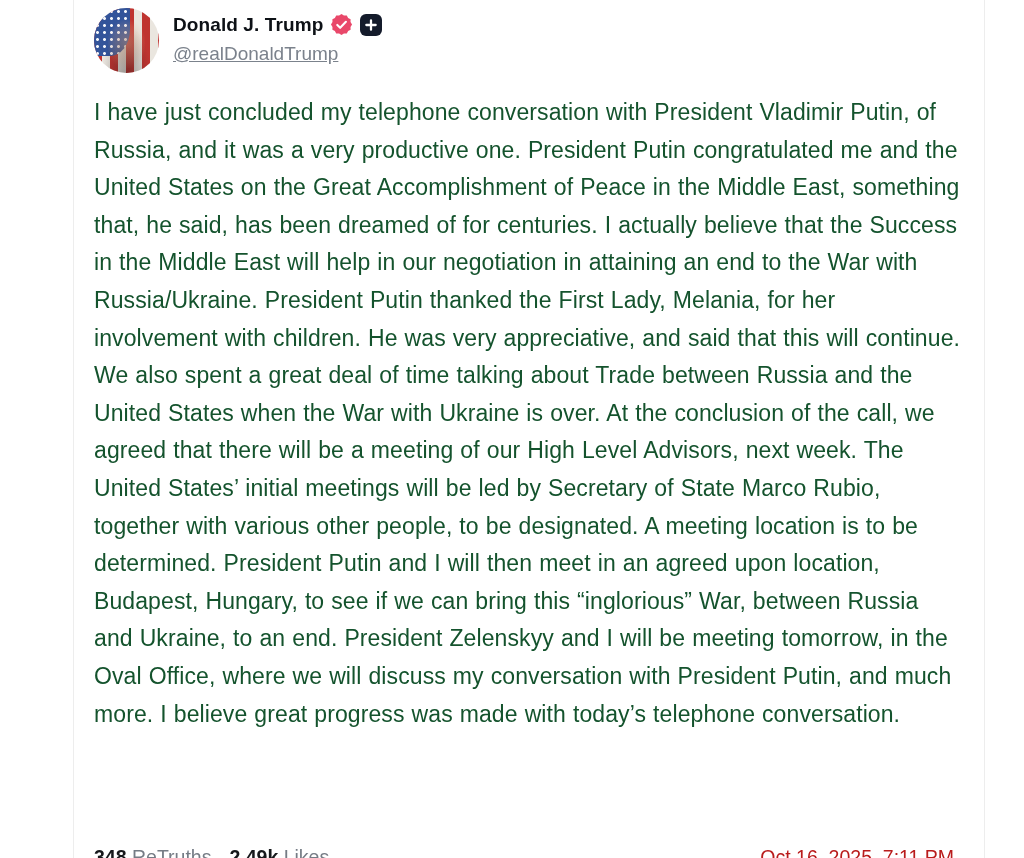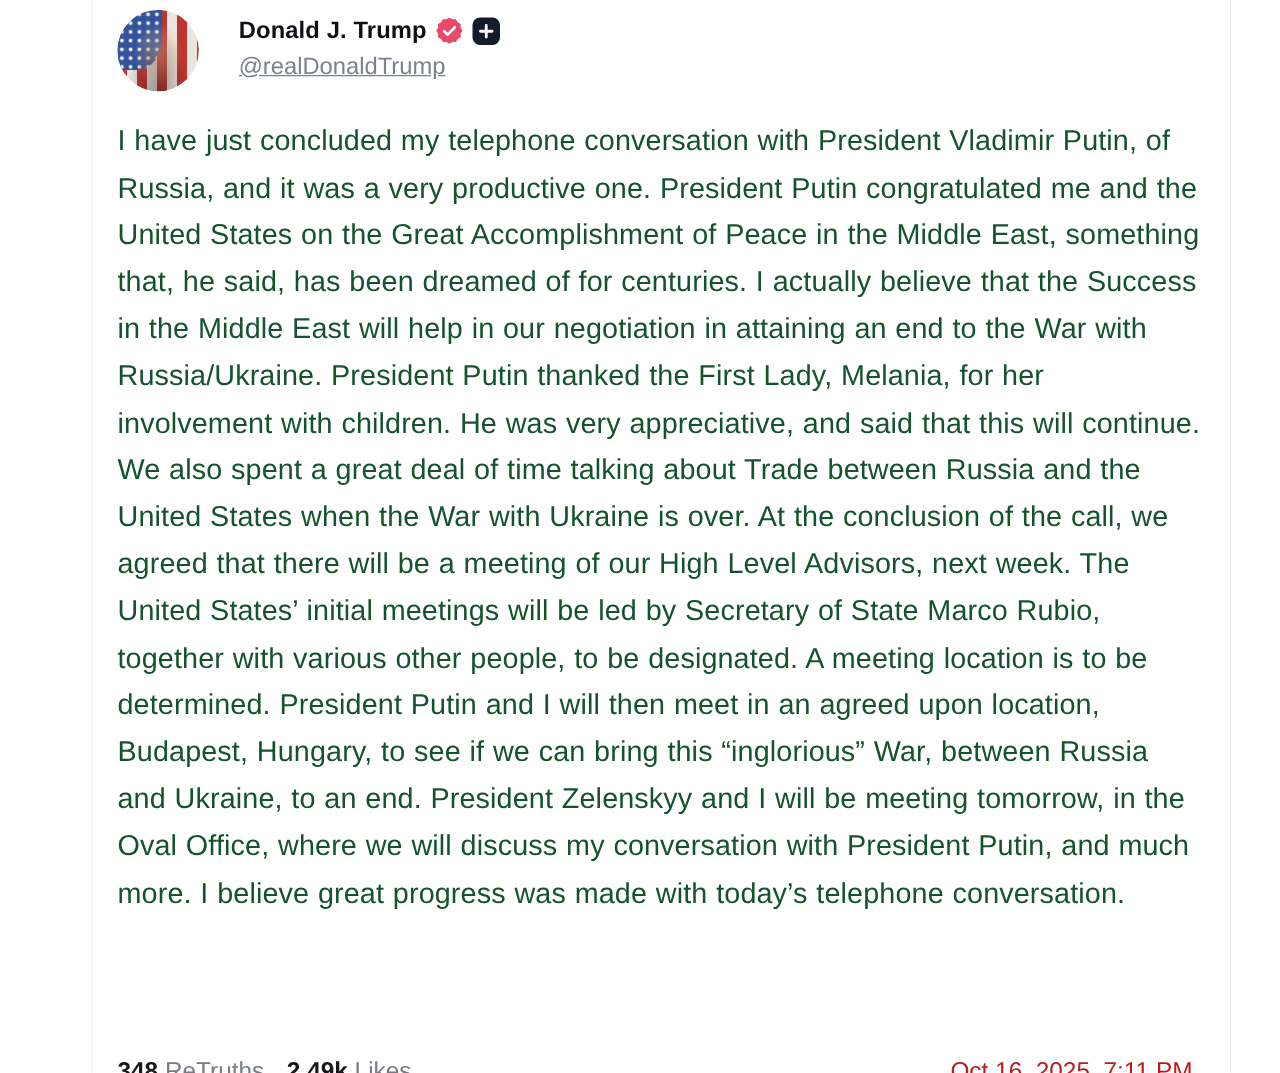--- a/index.html
+++ b/index.html
@@ -12,21 +12,21 @@
   .post-card {
     position: absolute;
     left: 73px; top: 0;
     width: 912px; height: 858px;
     background: #ffffff;
     border-left: 1px solid #ededed;
     border-right: 1px solid #ededed;
     padding: 8px 30px 14px 20px;
   }
   
-  .header { display: flex; align-items: flex-start; gap: 32px; }
+  .header { display: flex; align-items: flex-start; gap: 14px; }
   .avatar {
     width: 65px; height: 65px;
     border-radius: 50%;
     position: relative;
     overflow: hidden;
     flex: 0 0 auto;
     cursor: pointer;
     background: repeating-linear-gradient(90deg, #bf3430 0 8px, #eae6df 8px 16px);
   }
   .avatar .blue-field {

